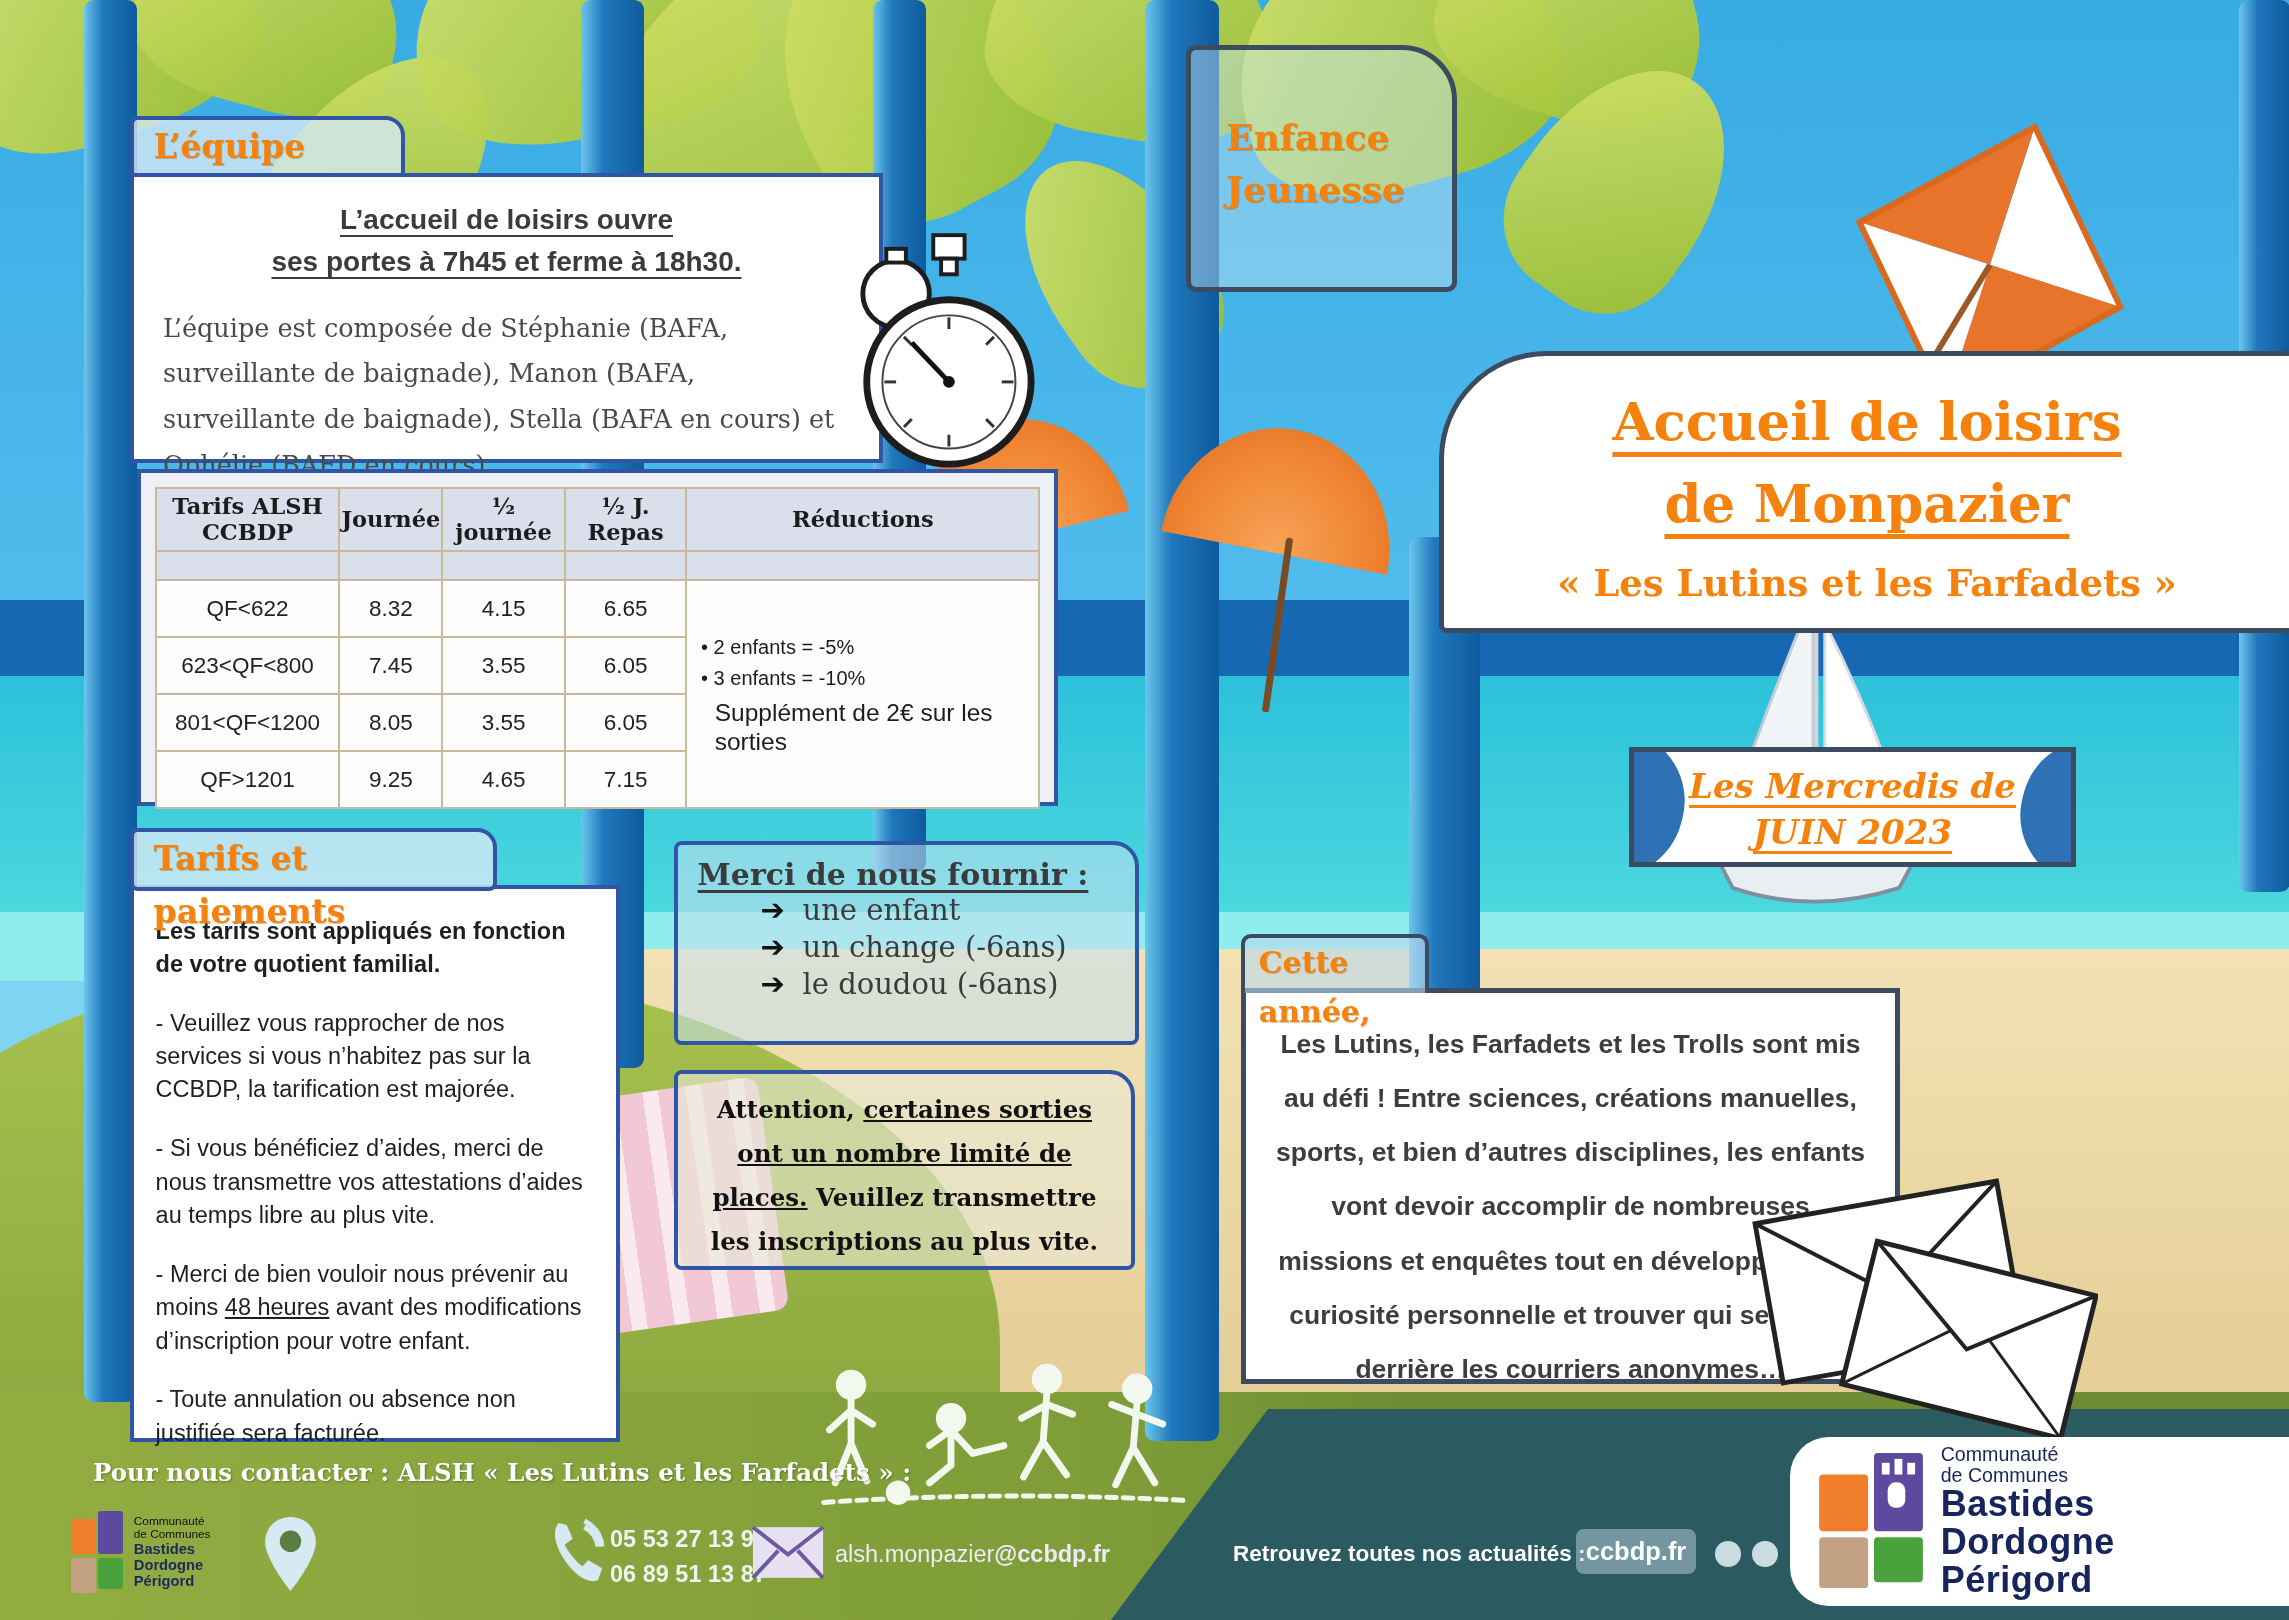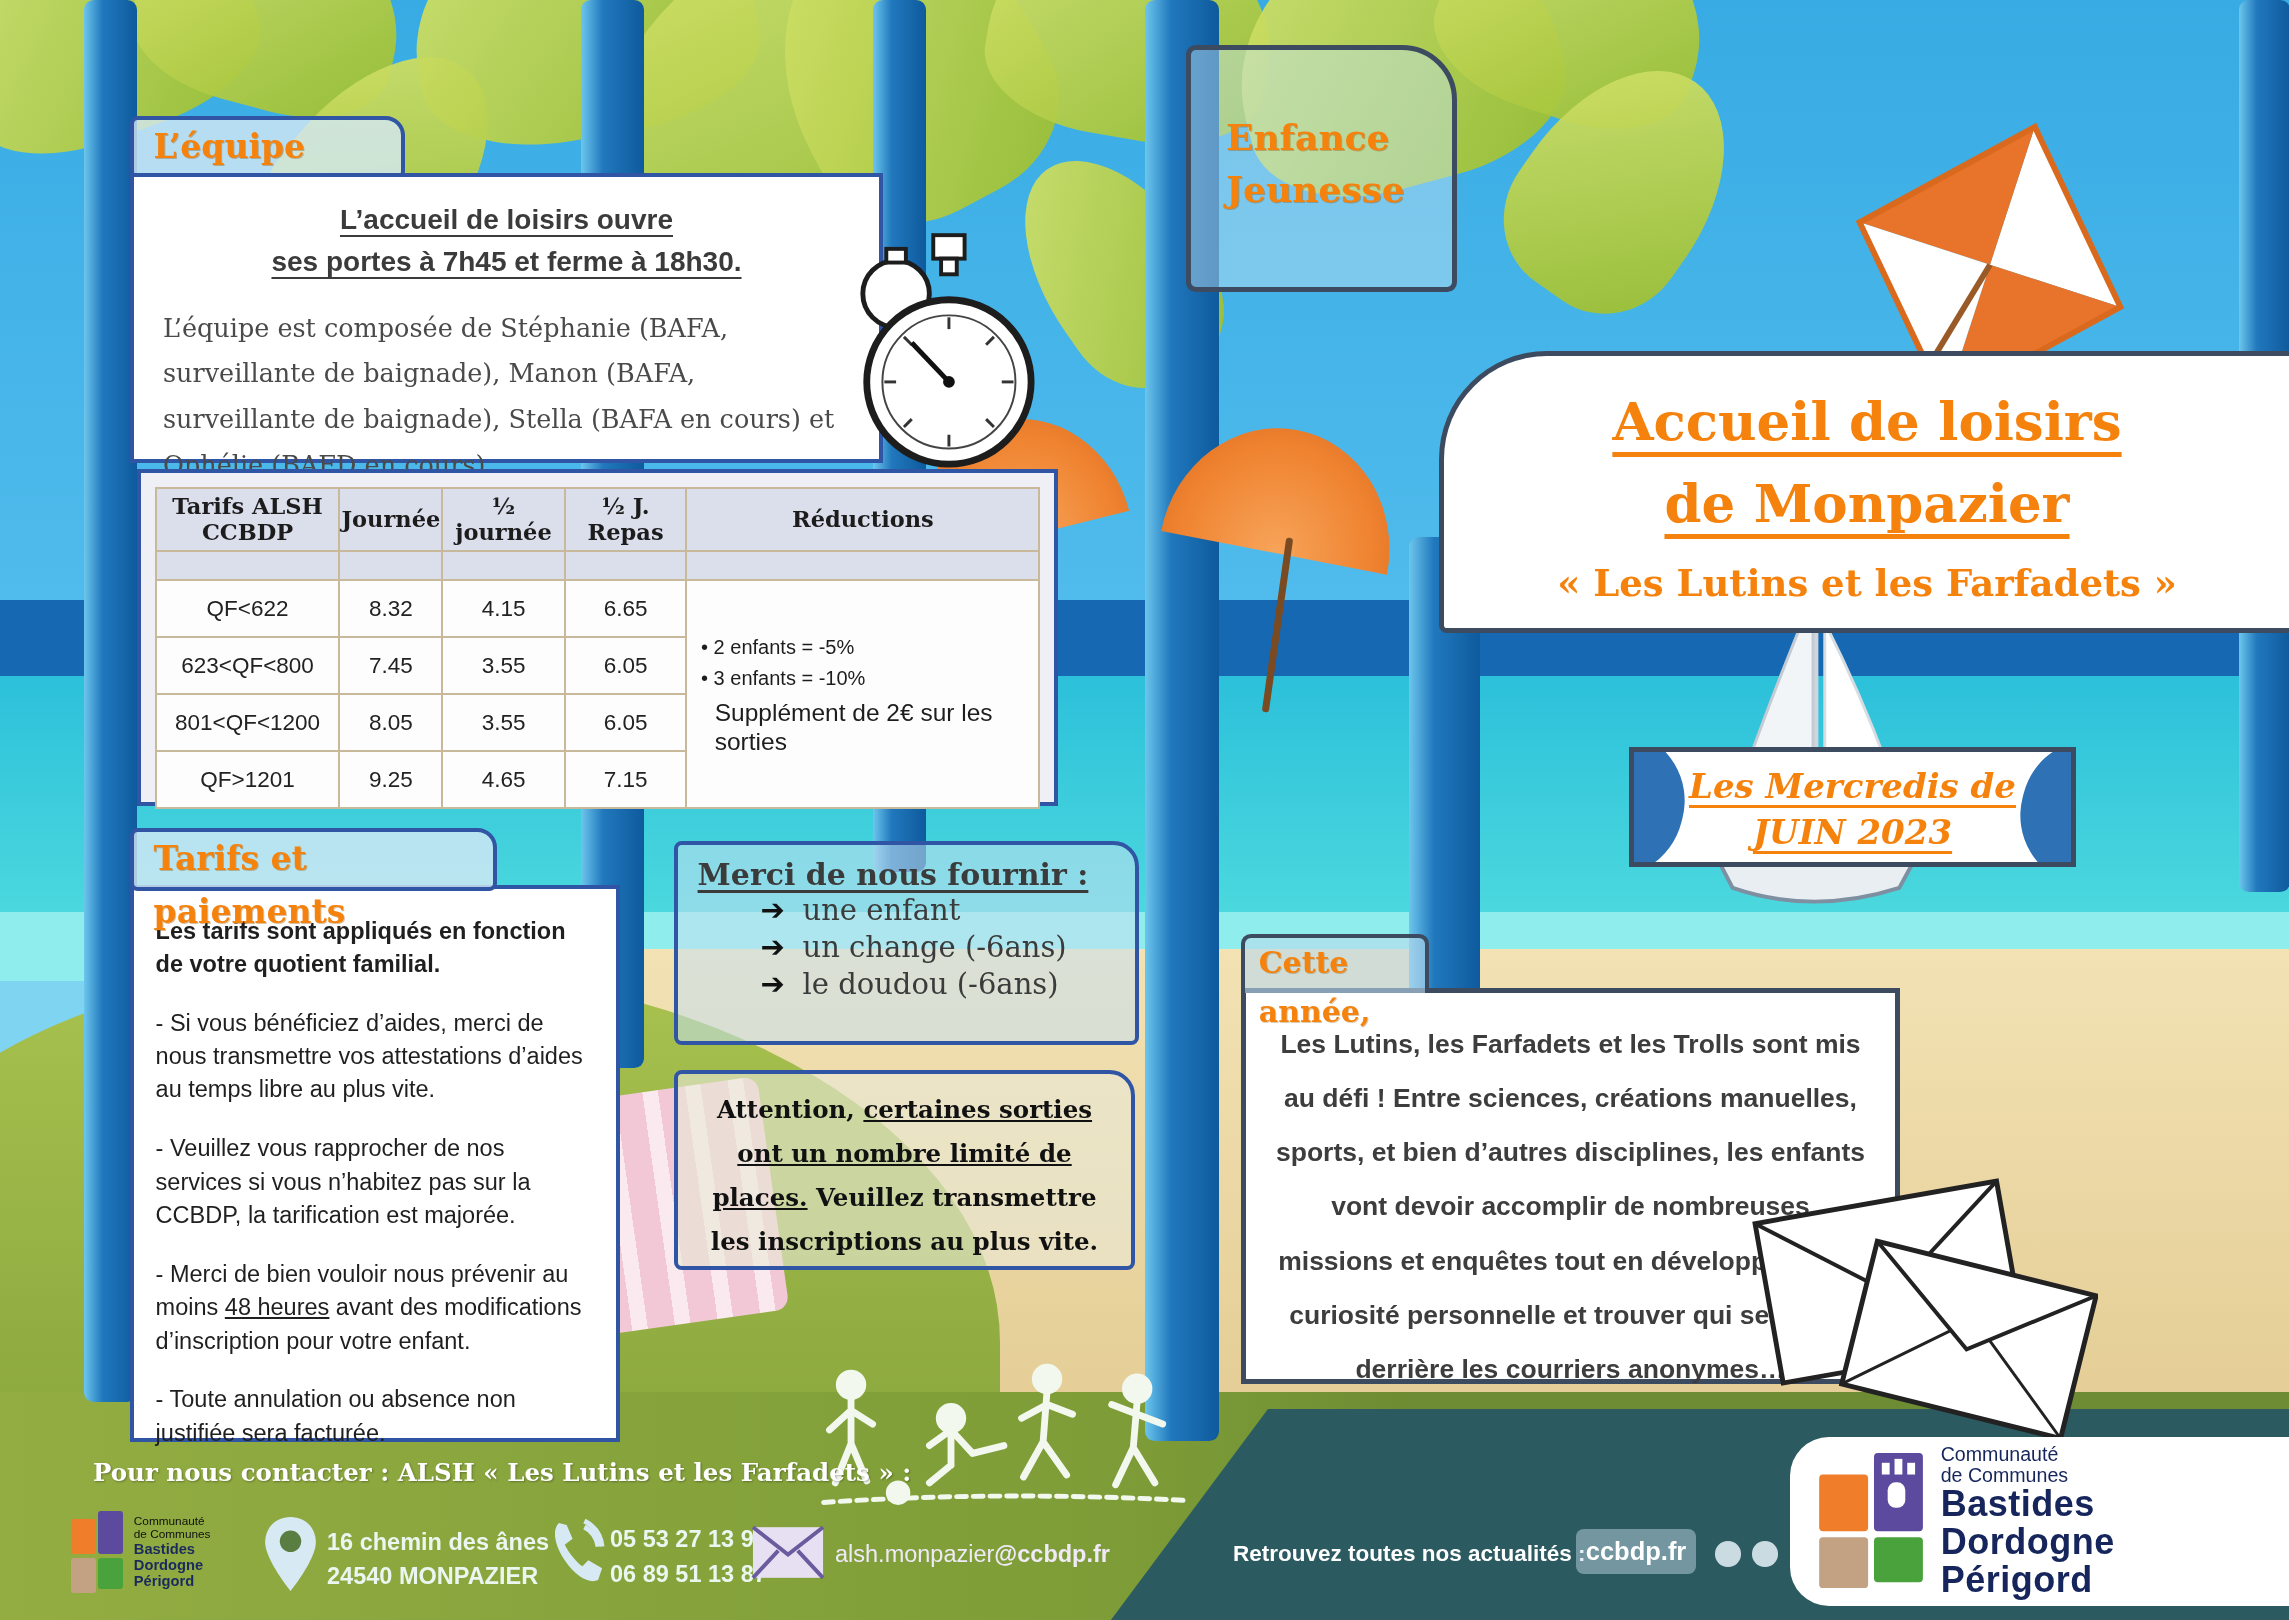--- a/index.html
+++ b/index.html
@@ -299,22 +299,22 @@
       </tr>
     </tbody>
       </table>
   </div>
 
   <div class="hdr-tab tarifs-hdr">
     <span>Tarifs et paiements</span>
   </div>
   <div class="white-box tarifs-box">
     <p class="b">Les tarifs sont appliqués en fonction de votre quotient familial.</p>
+    <p>-  Veuillez vous rapprocher de nos services si vous n’habitez pas sur la CCBDP, la tarification est majorée.</p>
     <p>- Si vous bénéficiez d’aides, merci de nous transmettre vos attestations d’aides au temps libre au plus vite.</p>
-    <p>-  Veuillez vous rapprocher de nos services si vous n’habitez pas sur la CCBDP, la tarification est majorée.</p>
     <p><span>- Merci de bien vouloir nous prévenir au moins </span><span class="u">48 heures</span><span> avant des modifications d’inscription pour votre enfant.</span></p>
     <p>- Toute annulation ou absence non justifiée sera facturée.</p>
   </div>
 
   <div class="merci-box">
     <div class="merci-title">Merci de nous fournir :</div>
     <div class="merci-item"><span class="arr">➔</span><span>une enfant</span></div>
     <div class="merci-item"><span class="arr">➔</span><span>un change (-6ans)</span></div>
     <div class="merci-item"><span class="arr">➔</span><span>le doudou (-6ans)</span></div>
   </div>
@@ -363,24 +363,20 @@
       <div class="nm">Bastides</div>
       <div class="nm">Dordogne</div>
       <div class="nm">Périgord</div>
     </div>
   </div>
 
   <svg class="pin-icon" width="55" height="78" viewBox="0 0 56 80">
     <path d="M28 2 C12 2 2 14 2 28 C2 46 28 78 28 78 C28 78 54 46 54 28 C54 14 44 2 28 2 Z" fill="#d7e9f2"></path>
     <circle cx="28" cy="27" r="11" fill="#5a7d42"></circle>
   </svg>
-  <div class="addr">
-    <div>16  chemin  des  ânes</div>
-    <div>24540  MONPAZIER</div>
-  </div>
 
   <svg class="phone-icon" width="57" height="71" viewBox="0 0 58 72">
     <path d="M10 6 C4 12 4 26 16 44 C28 62 42 68 50 64 L54 52 L40 44 L34 50 C28 46 20 36 16 28 L24 22 L18 8 Z" fill="#d7e9f2"></path>
     <path d="M36 10 Q48 16 50 30" stroke="#d7e9f2" stroke-width="5" fill="none"></path>
     <path d="M40 2 Q56 10 58 28" stroke="#d7e9f2" stroke-width="5" fill="none" transform="translate(-4 2)"></path>
   </svg>
   <div class="phones">
     <div>05 53 27 13 95</div>
     <div>06 89 51 13 87</div>
   </div>

